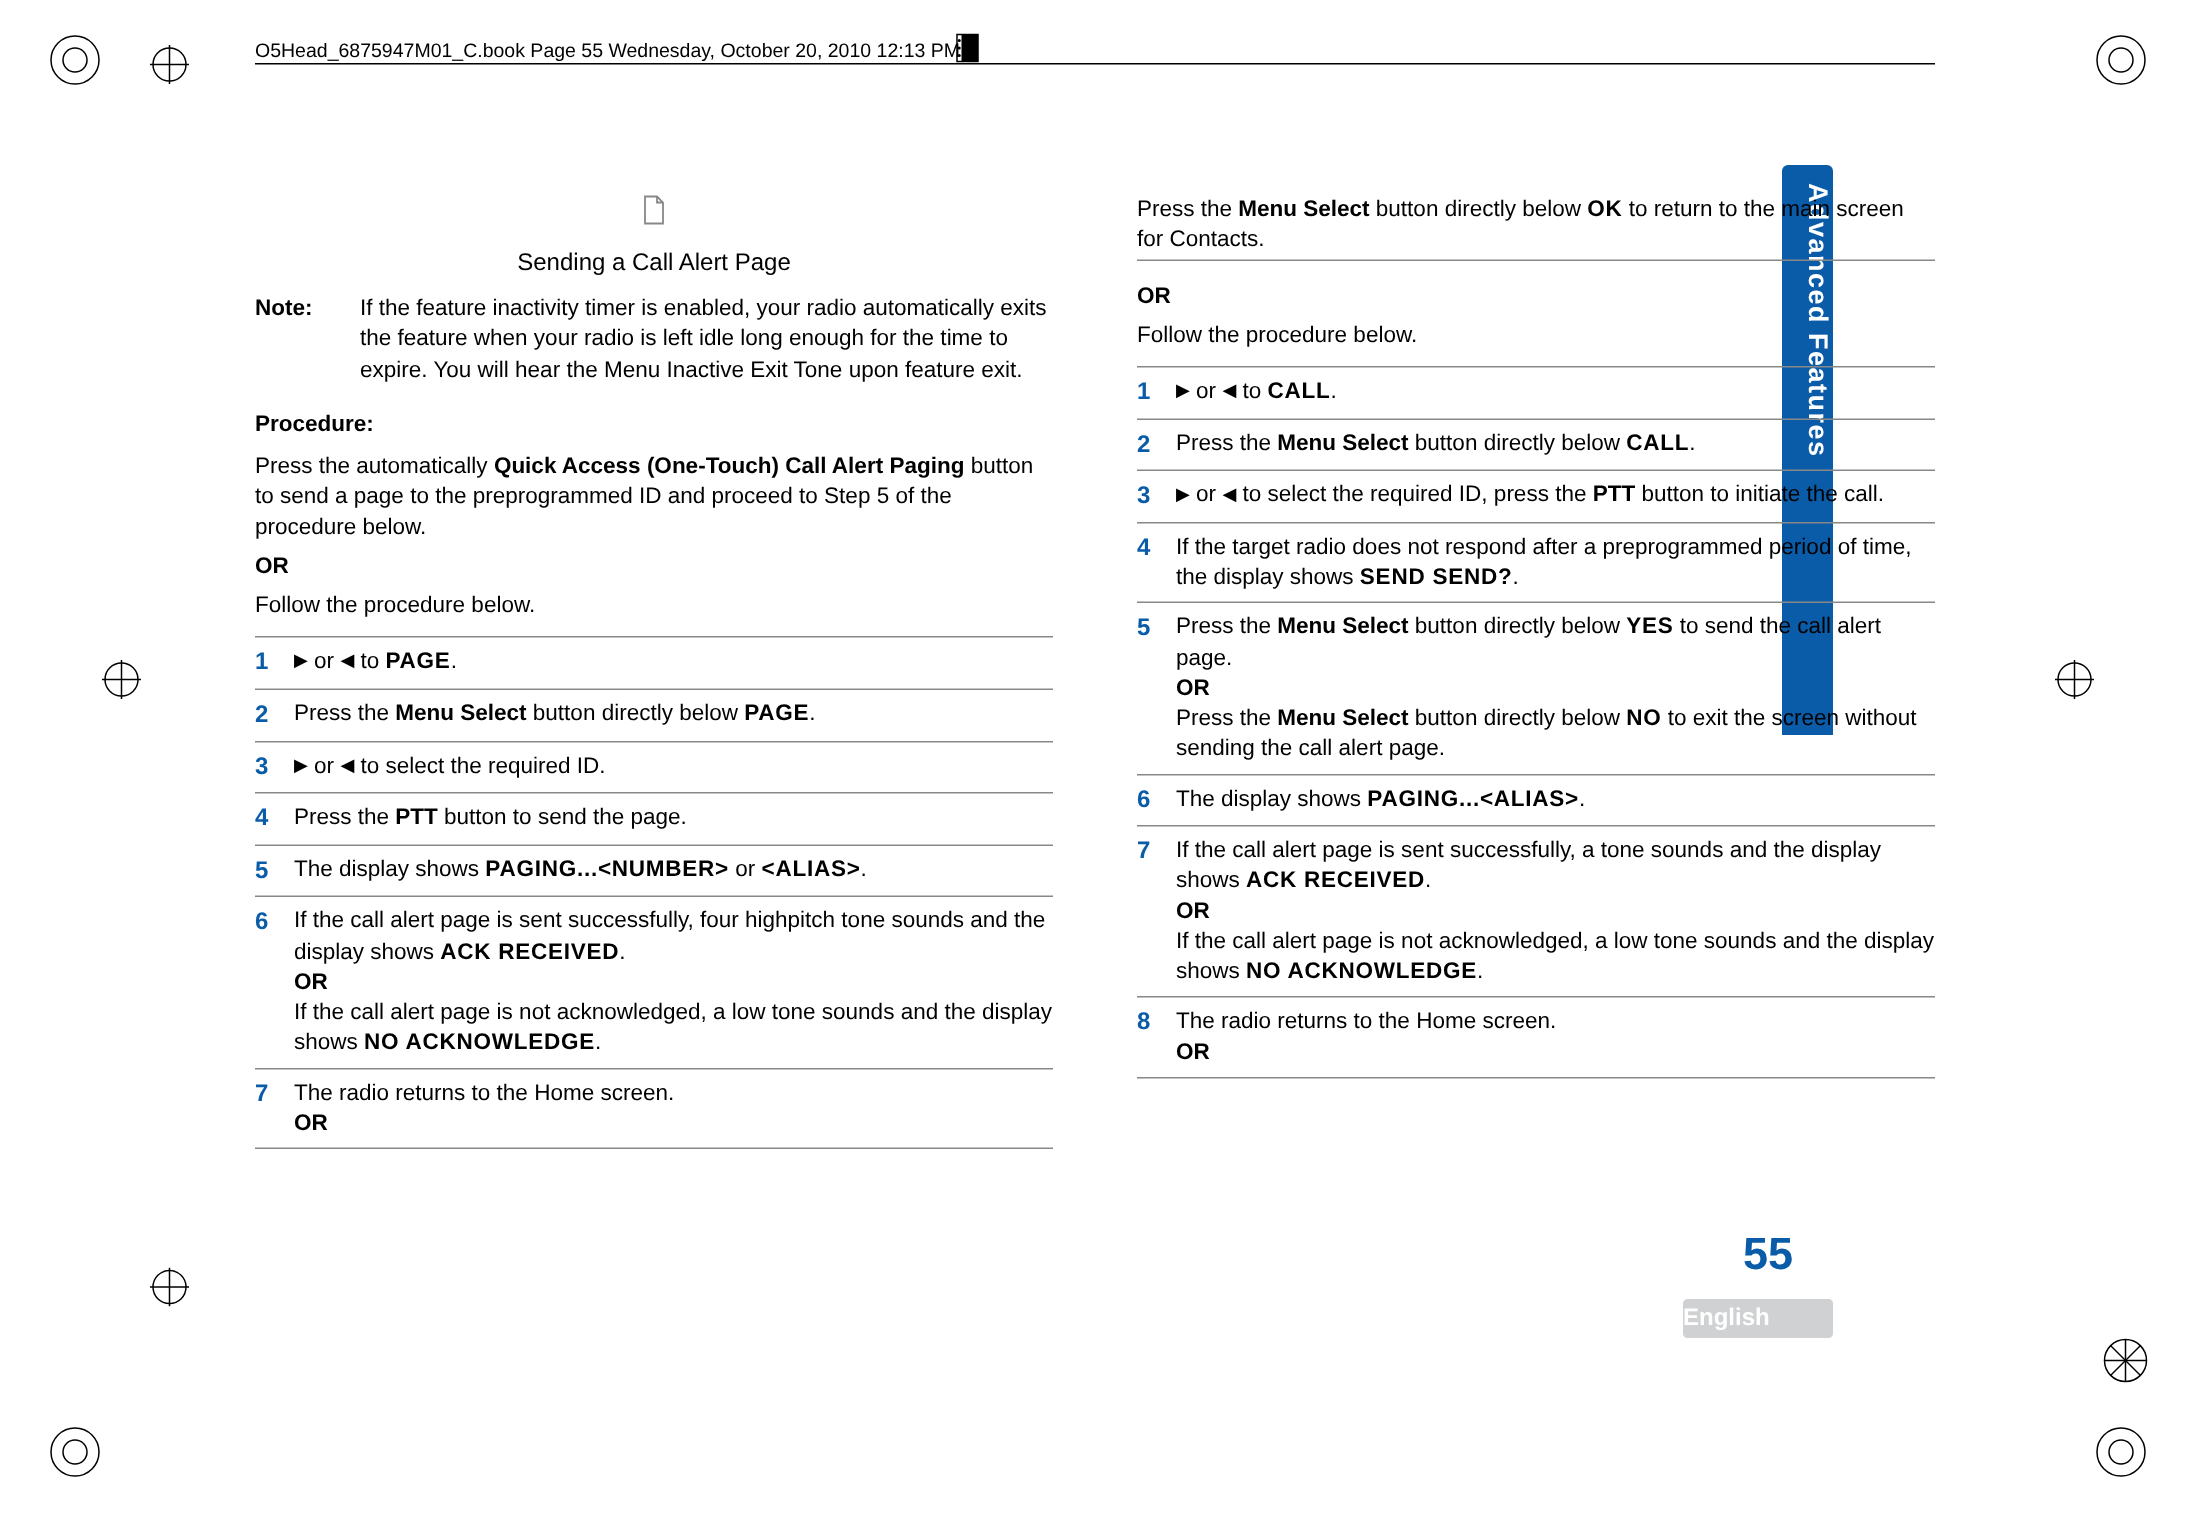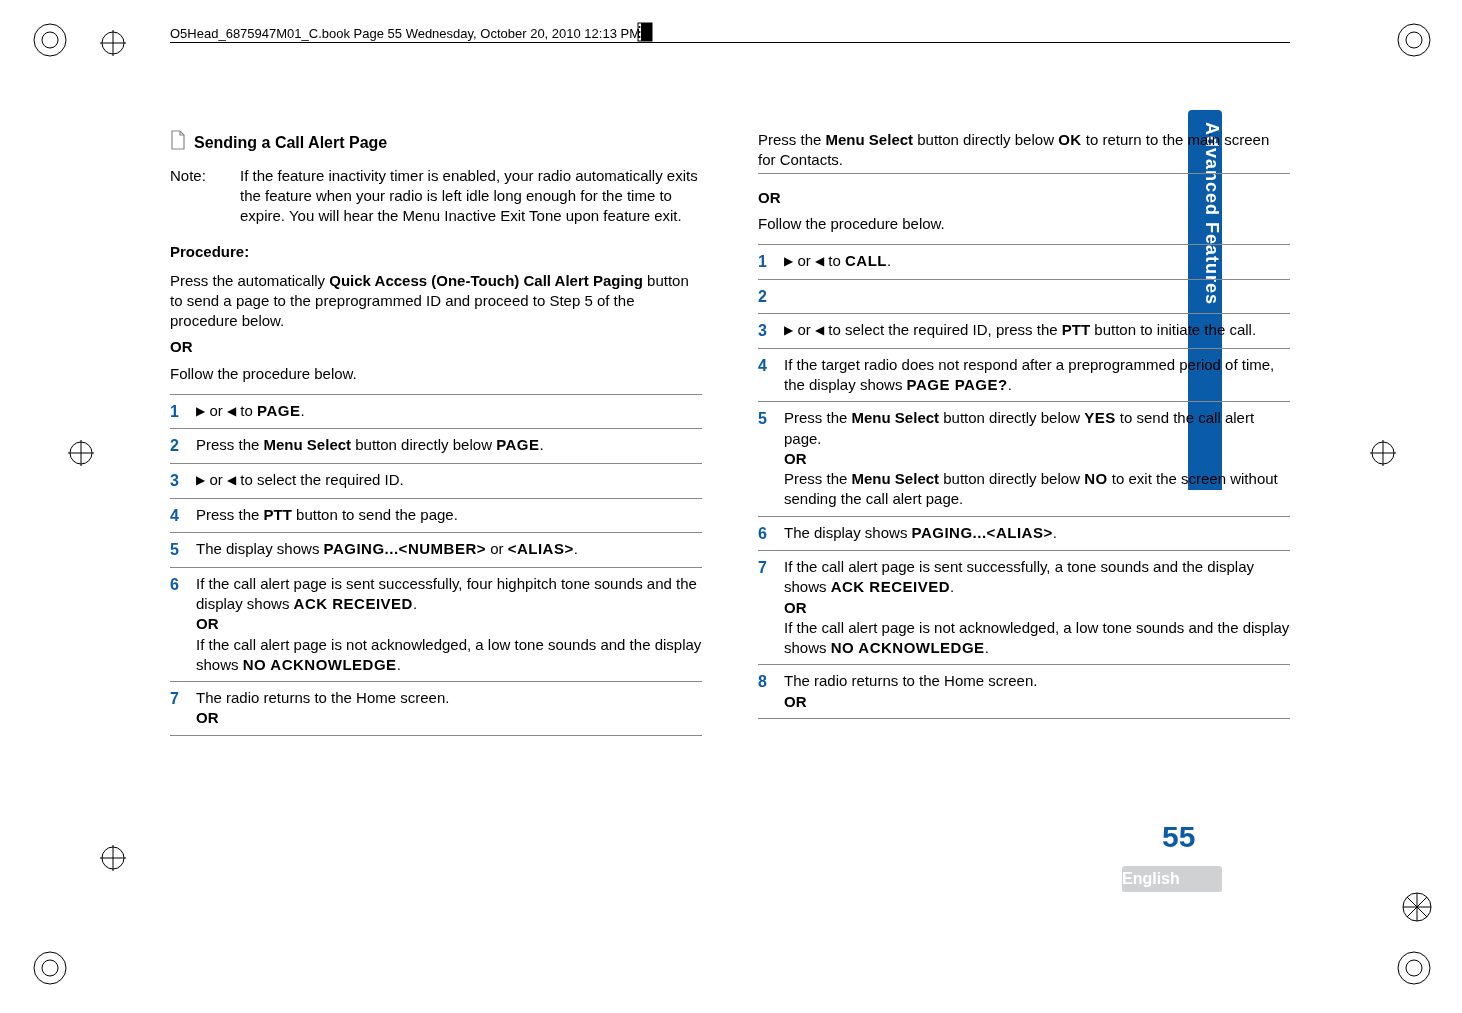--- a/index.html
+++ b/index.html
@@ -13,24 +13,24 @@
   .smallring svg { width: 34px; height: 34px; }
 
   .header-line { position: absolute; top: 42px; left: 170px; width: 1120px; border-top: 1px solid #000; }
   .header-text { position: absolute; top: 26px; left: 170px; font-size: 13px; }
   .header-icon { position: absolute; top: 22px; left: 635px; width: 20px; height: 20px; }
   .header-icon svg { width: 20px; height: 20px; }
 
   .content { position: absolute; top: 130px; left: 170px; width: 1120px; display: flex; gap: 56px; }
   .col { width: 534px; font-size: 15px; line-height: 1.35; }
 
-  .section-title { font-weight: bold; font-size: 16px; margin-bottom: 10px; display: flex; align-items: center; gap: 8px; }
+  .section-title { font-weight: normal; font-size: 16px; margin-bottom: 10px; display: flex; align-items: center; gap: 8px; flex-direction: column; }
   .doc-icon svg { width: 16px; height: 20px; }
   .note-row { display: flex; margin-bottom: 16px; }
-  .note-label { width: 70px; font-weight: normal; }
+  .note-label { width: 70px; font-weight: bold; }
   .note-body { flex: 1; }
   .proc-label { font-weight: bold; margin-bottom: 8px; }
   .para { margin-bottom: 6px; }
 
   .step { display: flex; align-items: flex-start; padding: 6px 0; }
   .step + .step { border-top: 1px solid #888; }
   .step-first { border-top: 1px solid #888; }
   .step-last { border-bottom: 1px solid #888; margin-bottom: 8px;}
   .step-num { width: 26px; color: #0a5ca8; font-weight: bold; font-size: 16px; flex-shrink: 0; }
   .step-body { flex: 1; }
@@ -213,31 +213,34 @@
     <div class="para" style="margin-bottom:10px">Follow the procedure below.</div>
 
     <div class="step step-first">
       <div class="step-num">1</div>
       <div class="step-body">
         <span class="tri">▶</span><span> or </span><span class="tri">◀</span><span> to </span><span class="lcd">CALL</span><span>.</span>
       </div>
     </div>
     <div class="step">
       <div class="step-num">2</div>
+      <div class="step-body">
+        <span>Press the </span><span class="bold">Menu Select</span><span> button directly below </span><span class="lcd">CALL</span><span>.</span>
+      </div>
     </div>
     <div class="step">
       <div class="step-num">3</div>
       <div class="step-body">
         <span class="tri">▶</span><span> or </span><span class="tri">◀</span><span> to select the required ID, press the </span><span class="bold">PTT</span><span> button to initiate the call.</span>
       </div>
     </div>
     <div class="step">
       <div class="step-num">4</div>
       <div class="step-body">
-        <span>If the target radio does not respond after a preprogrammed period of time, the display shows </span><span class="lcd">PAGE PAGE?</span><span>.</span>
+        <span>If the target radio does not respond after a preprogrammed period of time, the display shows </span><span class="lcd">SEND SEND?</span><span>.</span>
       </div>
     </div>
     <div class="step">
       <div class="step-num">5</div>
       <div class="step-body">
         <div><span>Press the </span><span class="bold">Menu Select</span><span> button directly below </span><span class="lcd">YES</span><span> to send the call alert page.</span></div>
         <div class="bold">OR</div>
         <div><span>Press the </span><span class="bold">Menu Select</span><span> button directly below </span><span class="lcd">NO</span><span> to exit the screen without sending the call alert page.</span></div>
       </div>
     </div>

